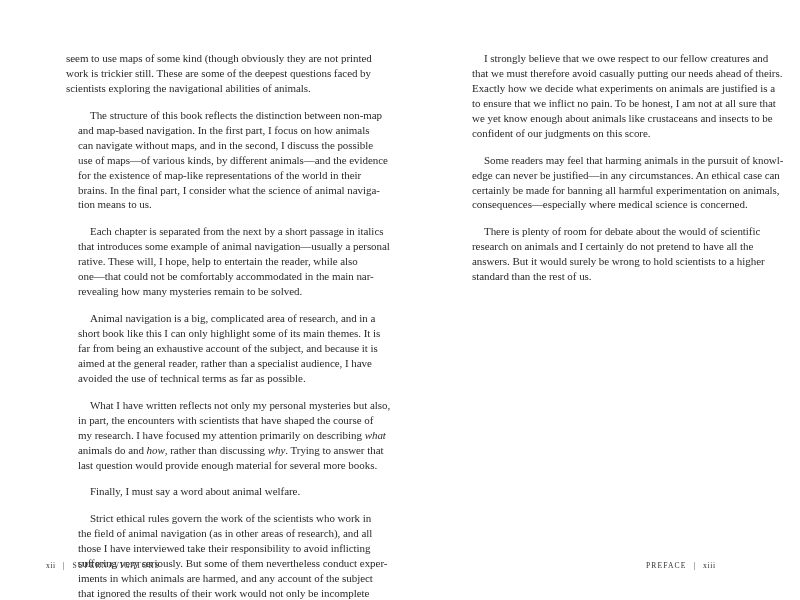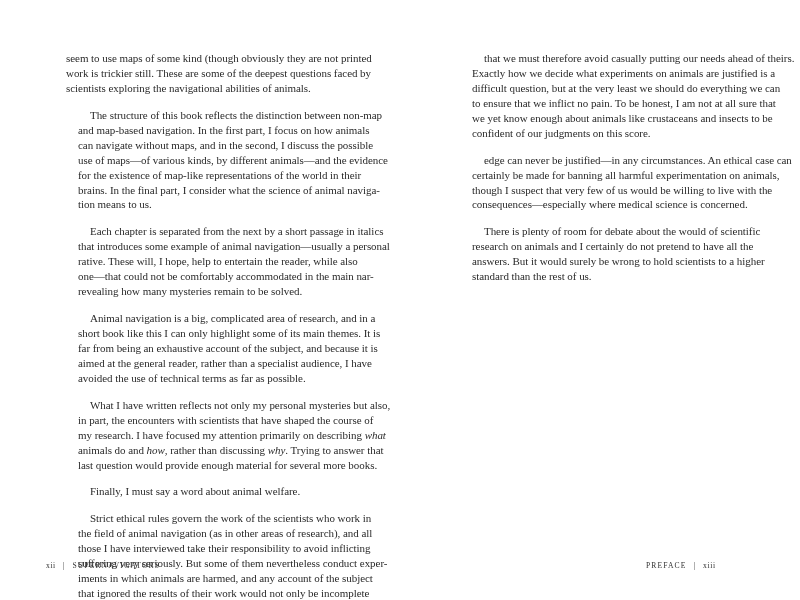--- a/index.html
+++ b/index.html
@@ -75,31 +75,31 @@
       <span class="line">the field of animal navigation (as in other areas of research), and all</span>
       <span class="line">those I have interviewed take their responsibility to avoid inflicting</span>
       <span class="line">suffering very seriously. But some of them nevertheless conduct exper-</span>
       <span class="line">iments in which animals are harmed, and any account of the subject</span>
       <span class="line">that ignored the results of their work would not only be incomplete</span>
       <span class="line last">but wildly misleading.</span>
     </p>
   </div>
 <div class="page right" id="right-page">
     <p class="para indent">
+      <span class="line">I strongly believe that we owe respect to our fellow creatures and</span>
       <span class="line">that we must therefore avoid casually putting our needs ahead of theirs.</span>
       <span class="line">Exactly how we decide what experiments on animals are justified is a</span>
-      <span class="line">difficult question, but at the very least we should do everything we can</span>
       <span class="line">to ensure that we inflict no pain. To be honest, I am not at all sure that</span>
       <span class="line">we yet know enough about animals like crustaceans and insects to be</span>
       <span class="line last">confident of our judgments on this score.</span>
     </p>
     <p class="para indent">
+      <span class="line">Some readers may feel that harming animals in the pursuit of knowl-</span>
       <span class="line">edge can never be justified—in any circumstances. An ethical case can</span>
       <span class="line">certainly be made for banning all harmful experimentation on animals,</span>
-      <span class="line">though I suspect that very few of us would be willing to live with the</span>
       <span class="line last">consequences—especially where medical science is concerned.</span>
     </p>
     <p class="para indent">
       <span class="line">There is plenty of room for debate about the would of scientific</span>
       <span class="line">research on animals and I certainly do not pretend to have all the</span>
       <span class="line">answers. But it would surely be wrong to hold scientists to a higher</span>
       <span class="line last">standard than the rest of us.</span>
     </p>
   </div>
 

